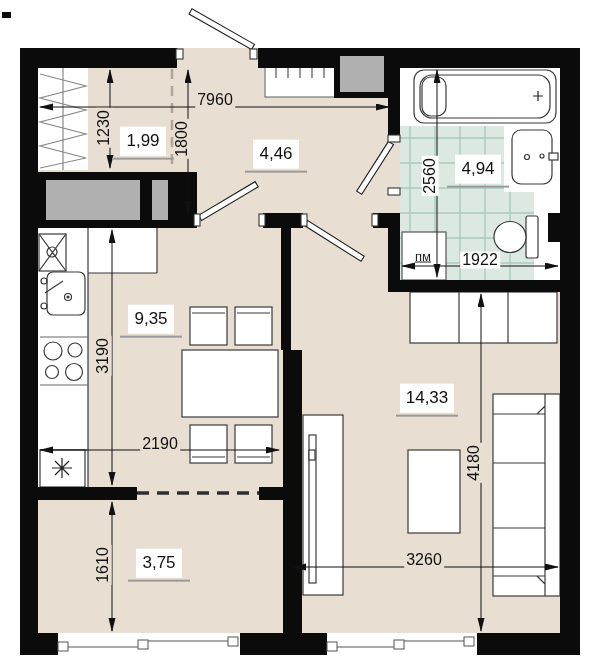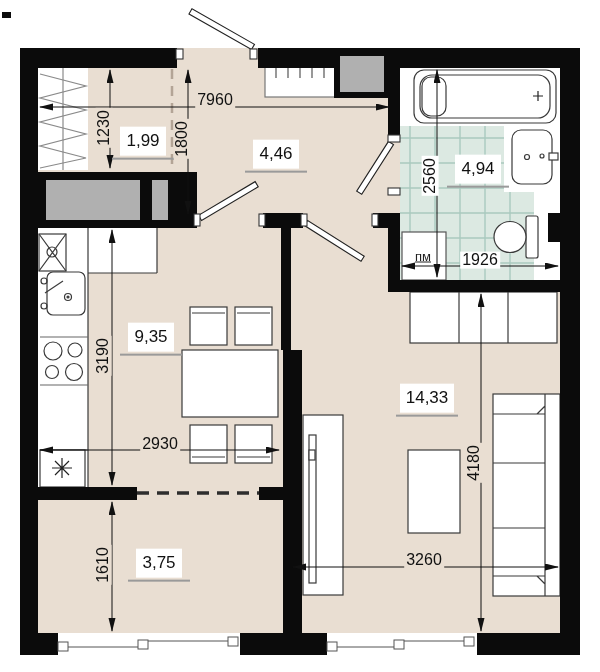--- a/index.html
+++ b/index.html
@@ -249,39 +249,39 @@
       <span class="bar"></span>
 </div>
 <div class="area" style="left:276px;top:156px">
   <span class="txt">4,46</span>
       <span class="bar"></span>
 </div>
 <div class="area" style="left:478px;top:171px">
   <span class="txt">4,94</span>
       <span class="bar"></span>
 </div>
-<div class="area" style="left:151px;top:339px">
+<div class="area" style="left:151px;top:321px">
   <span class="txt">9,35</span>
       <span class="bar"></span>
 </div>
 <div class="area" style="left:427px;top:400px">
   <span class="txt">14,33</span>
       <span class="bar"></span>
 </div>
 <div class="area" style="left:159px;top:565px">
   <span class="txt">3,75</span>
       <span class="bar"></span>
 </div>
 
 <div class="lbl" style="left:215px;top:100px">7960</div>
 <div class="lbl v" style="left:104px;top:128px">1230</div>
 <div class="lbl v" style="left:182px;top:139px">1800</div>
 <div class="lbl v white" style="left:430px;top:176px">2560</div>
-<div class="lbl white" style="left:480px;top:260px">1926</div>
+<div class="lbl white" style="left:480px;top:260px">1922</div>
 <div class="lbl v" style="left:103px;top:356px">3190</div>
-<div class="lbl" style="left:160px;top:444px">2930</div>
+<div class="lbl" style="left:160px;top:444px">2190</div>
 <div class="lbl v" style="left:474px;top:463px">4180</div>
 <div class="lbl" style="left:424px;top:560px">3260</div>
 <div class="lbl v" style="left:103px;top:565px">1610</div>
 
 <div class="pm" style="left:423px;top:256px">пм</div>
 
 </div>
 
 </body></html>

